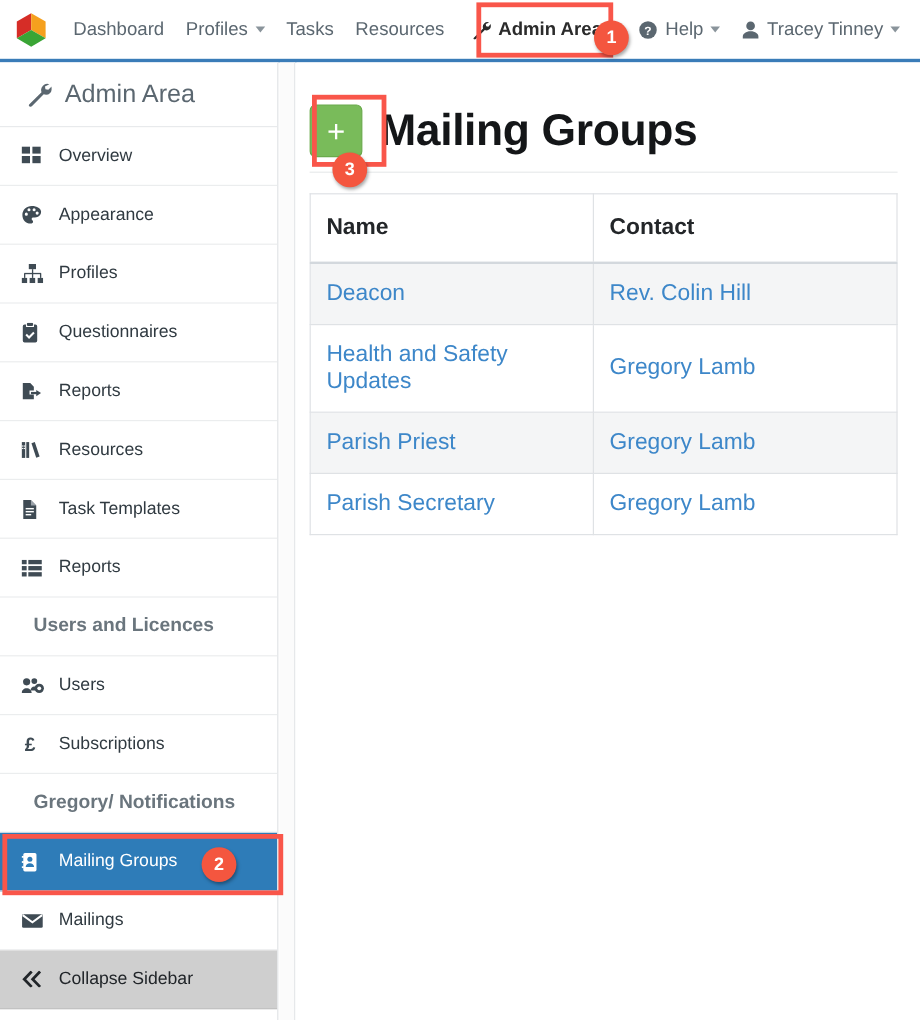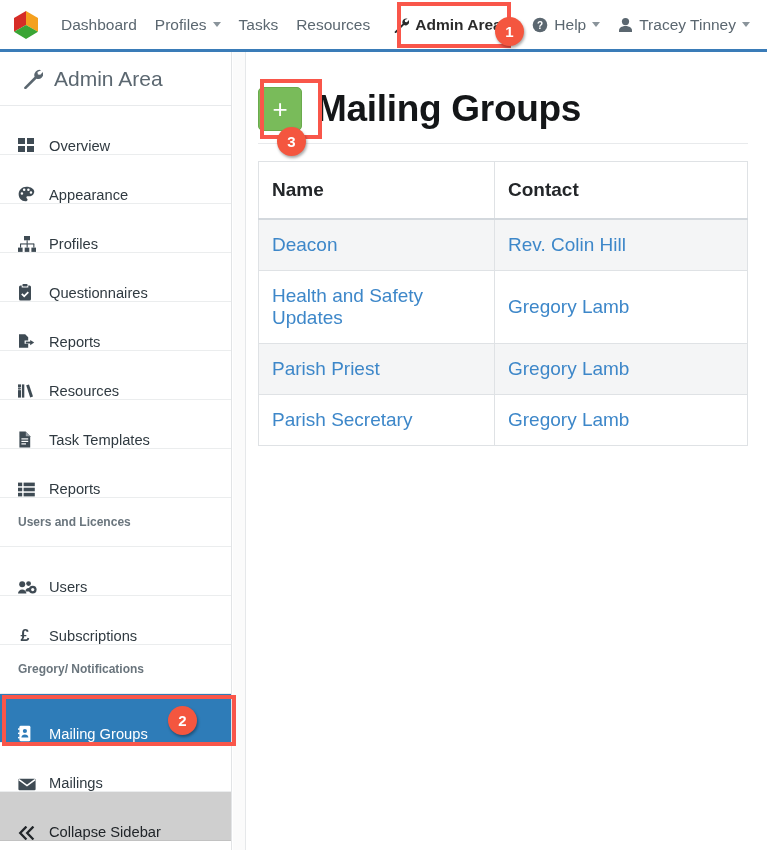--- a/index.html
+++ b/index.html
@@ -63,40 +63,40 @@
     height: 54px;
     display: flex; align-items: center;
     padding-left: 22px;
     border-bottom: 1px solid #e8eaec;
     color: #5b6770;
     font-size: 21px;
   }
   .side-header .sh-icon { margin-right: 11px; display:inline-flex; }
   .side-item {
     height: 49px;
-    display: flex; align-items: flex-end;
+    display: flex; align-items: center;
     padding-left: 18px;
     border-bottom: 1px solid #ebedee;
     color: #303a41;
     font-size: 14.7px;
     cursor: pointer;
     position: relative;
   }
   .side-item .si-icon {
     width: 22px; margin-right: 9px;
     display: inline-flex; align-items: center; justify-content: flex-start;
     color: #3f4b54;
   }
   .side-group {
     height: 49px;
     display: flex; align-items: center;
-    padding-left: 18px;
+    padding-left: 28px;
     border-bottom: 1px solid #ebedee;
     color: #6a757d;
-    font-size: 12px;
+    font-size: 16px;
     font-weight: bold;
   }
   .side-item.active {
     background: #2e7cb8;
     color: #ffffff;
   }
   .side-item.active .si-icon { color: #ffffff; }
   .side-item.collapse-item {
     background: #cfcfcf;
     color: #212529;

